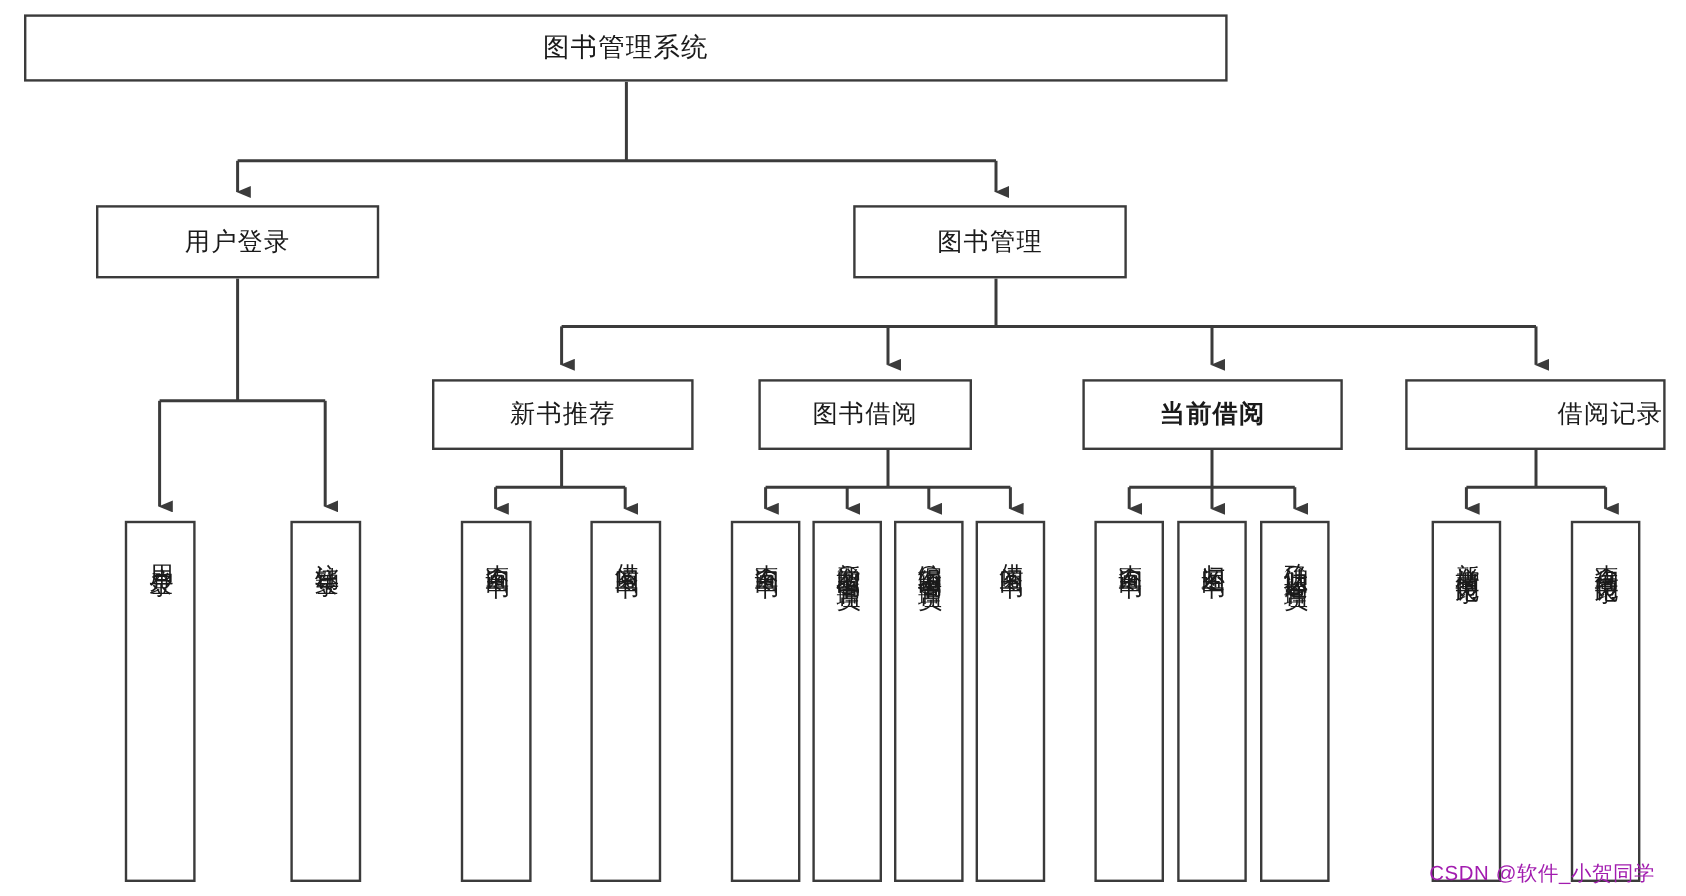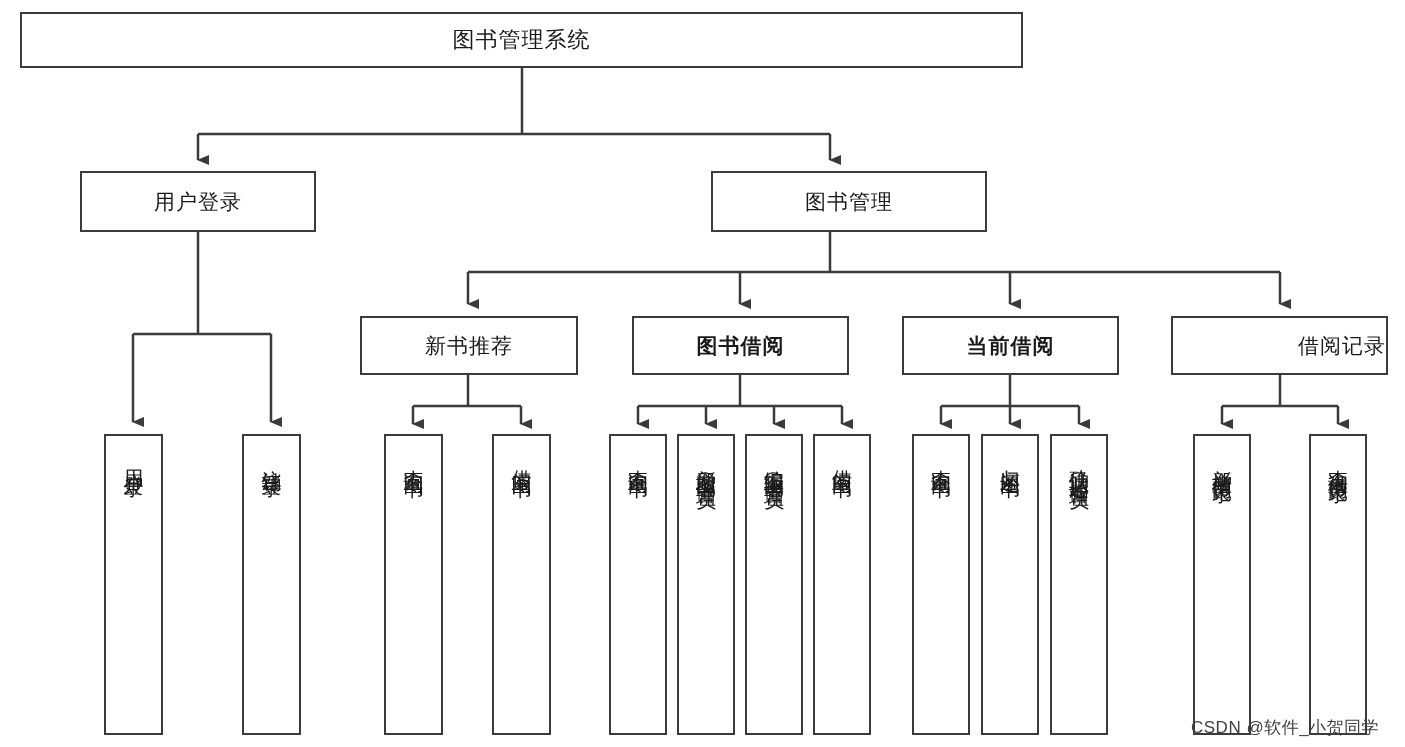--- a/index.html
+++ b/index.html
@@ -52,21 +52,21 @@
     letter-spacing: 3px;
     white-space: nowrap;
     display: block;
   }
   .node.root {
     font-size: 22px;
   }
   .watermark {
     position: absolute;
     font-size: 17px;
-    color: #404040;
+    color: #a21caf;
     white-space: nowrap;
     letter-spacing: 0.5px;
     pointer-events: none;
   }
 </style>
 </head>
 <body>
 
 <div id="diagram-root">
 
@@ -120,28 +120,28 @@
     </g>
   </svg>
 
   <div class="node horizontal root" style="left:20px; top:12px; width:1003px; height:56px;">
     <span>图书管理系统</span>
   </div>
 
   <div class="node horizontal" style="left:80px; top:171px; width:236px; height:61px;">
     <span>用户登录</span>
   </div>
-  <div class="node horizontal" style="left:711px; top:171px; width:276px; height:61px;">
+  <div class="node horizontal" style="left:711px; top:171px; width:228px; height:61px;">
     <span>图书管理</span>
   </div>
 
   <div class="node horizontal" style="left:360px; top:316px; width:218px; height:59px;">
     <span>新书推荐</span>
   </div>
-  <div class="node horizontal" style="left:632px; top:316px; width:217px; height:59px;font-weight:bold;">
+  <div class="node horizontal" style="left:632px; top:316px; width:178px; height:59px;">
     <span>图书借阅</span>
   </div>
   <div class="node horizontal" style="left:902px; top:316px; width:217px; height:59px;font-weight:bold;">
     <span>当前借阅</span>
   </div>
   <div class="node horizontal" style="left:1171px; top:316px; width:217px; height:59px;justify-content:flex-end;">
     <span>借阅记录</span>
   </div>
 
   <div class="node vertical" style="left:104px; top:434px; width:59px; height:301px;">

